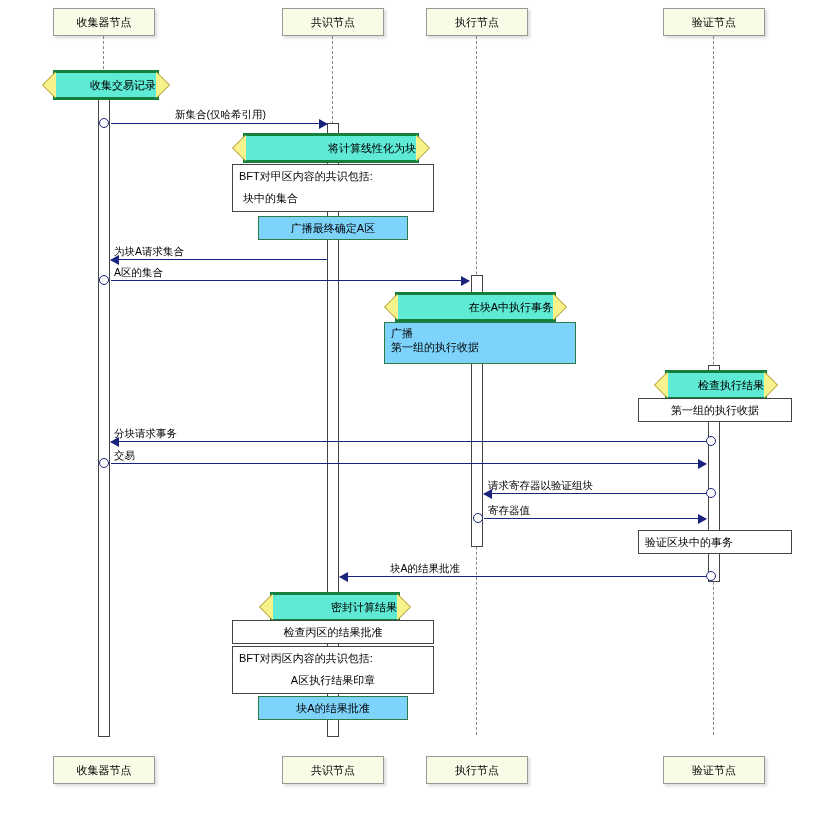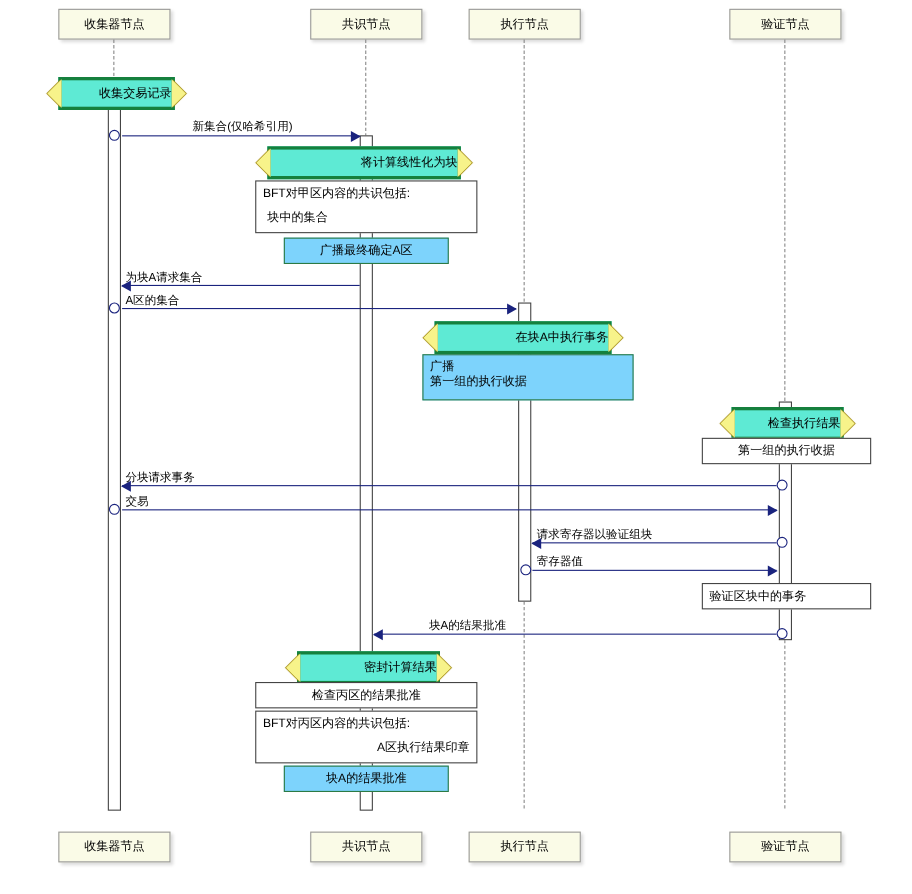--- a/index.html
+++ b/index.html
@@ -90,21 +90,21 @@
 
   <div class="arrow l" style="left:340px;top:576px;width:366px"></div>
   <div class="dot" style="left:706px;top:571px"></div>
   <div class="msg" style="left:390px;top:562px">块A的结果批准</div>
 
   <div class="hex" style="left:270px;top:592px;width:124px">密封计算结果</div>
   <div class="note" style="left:232px;top:620px;width:188px;text-align:center">检查丙区的结果批准</div>
   <div class="note" style="left:232px;top:646px;width:188px;height:38px">
     <div>BFT对丙区内容的共识包括:</div>
     <div style="height:8px"></div>
-    <div style="text-align:right">A区执行结果印章</div>
+    <div style="text-align:center">A区执行结果印章</div>
   </div>
   <div class="green" style="left:258px;top:696px;width:148px">块A的结果批准</div>
 
   <div class="footer" style="left:53px;top:756px">收集器节点</div>
   <div class="footer" style="left:282px;top:756px">共识节点</div>
   <div class="footer" style="left:426px;top:756px">执行节点</div>
   <div class="footer" style="left:663px;top:756px">验证节点</div>
 
 </div>
 

